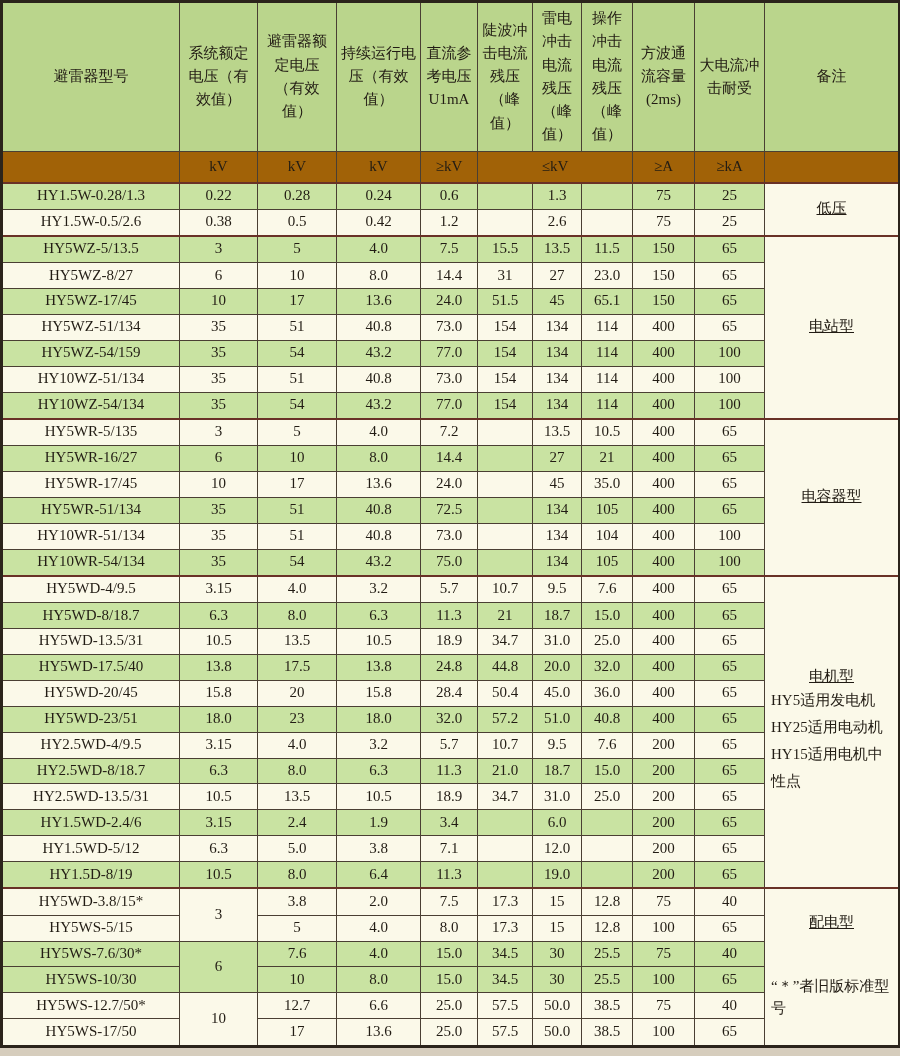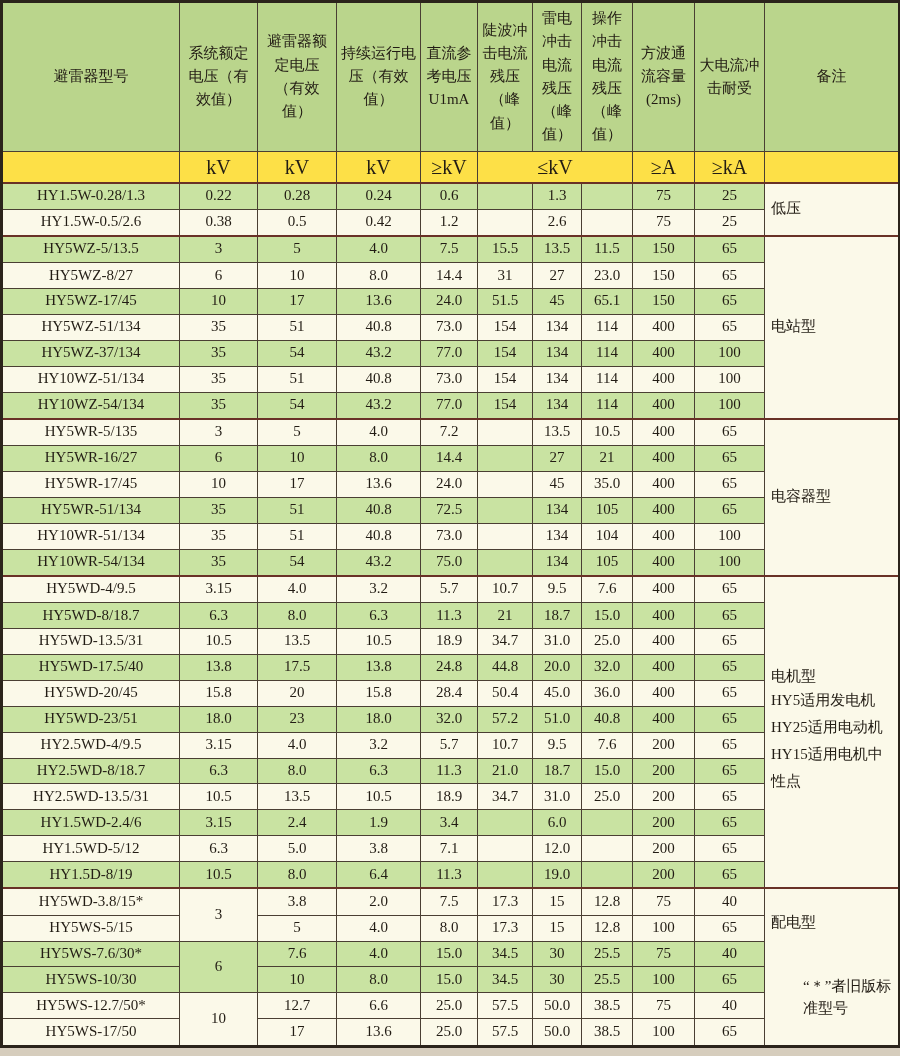--- a/index.html
+++ b/index.html
@@ -28,47 +28,47 @@
     overflow: hidden;
   }
   thead th {
     background: #bad58c;
     font-weight: normal;
     font-size: 15px;
     line-height: 1.55;
     padding: 4px 3px;
   }
   thead tr.units-row th {
-    background: #fde047;
-    font-size: 20px;
+    background: #a16207;
+    font-size: 15px;
     line-height: 1.1;
     padding: 2px;
     height: 26px;
   }
   thead tr.header-row { height: 112px; }
   tbody tr { height: 15px; }
   tbody td { font-size: 15px; line-height: 1.05; }
   tbody td.model { font-size: 15px; letter-spacing: 0px; }
   tbody tr.plain td  { background: #fbf9e9; }
   tbody tr.shaded td { background: #c9e3a2; }
   tbody tr.block-start td { border-top: 2px solid #693227; }
   table tbody td.remark {
     background: #fbf9e9;
     font-size: 15px;
     vertical-align: middle;
     padding: 2px 6px;
   }
-  .remark-title { text-align: left; }
+  .remark-title { text-align: center; text-decoration: underline; }
   .remark-note {
     text-align: left;
     white-space: pre-line;
     line-height: 1.8;
     margin-top: 2px;
   }
-  .remark-note.single { margin-top: 44px; line-height: 1.5; margin-left: 32px; }
+  .remark-note.single { margin-top: 44px; line-height: 1.5; }
 </style>
 </head>
 <body>
 
 <table class="spec">
   <colgroup>
     <col style="width:178px">
       <col style="width:78px">
       <col style="width:79px">
       <col style="width:84px">
@@ -179,21 +179,21 @@
         <td>51</td>
         <td>40.8</td>
         <td>73.0</td>
         <td>154</td>
         <td>134</td>
         <td>114</td>
         <td>400</td>
         <td>65</td>
       </tr>
       <tr class="shaded">
-        <td class="model">HY5WZ-37/134</td>
+        <td class="model">HY5WZ-54/159</td>
         <td>35</td>
         <td>54</td>
         <td>43.2</td>
         <td>77.0</td>
         <td>154</td>
         <td>134</td>
         <td>114</td>
         <td>400</td>
         <td>100</td>
       </tr>

